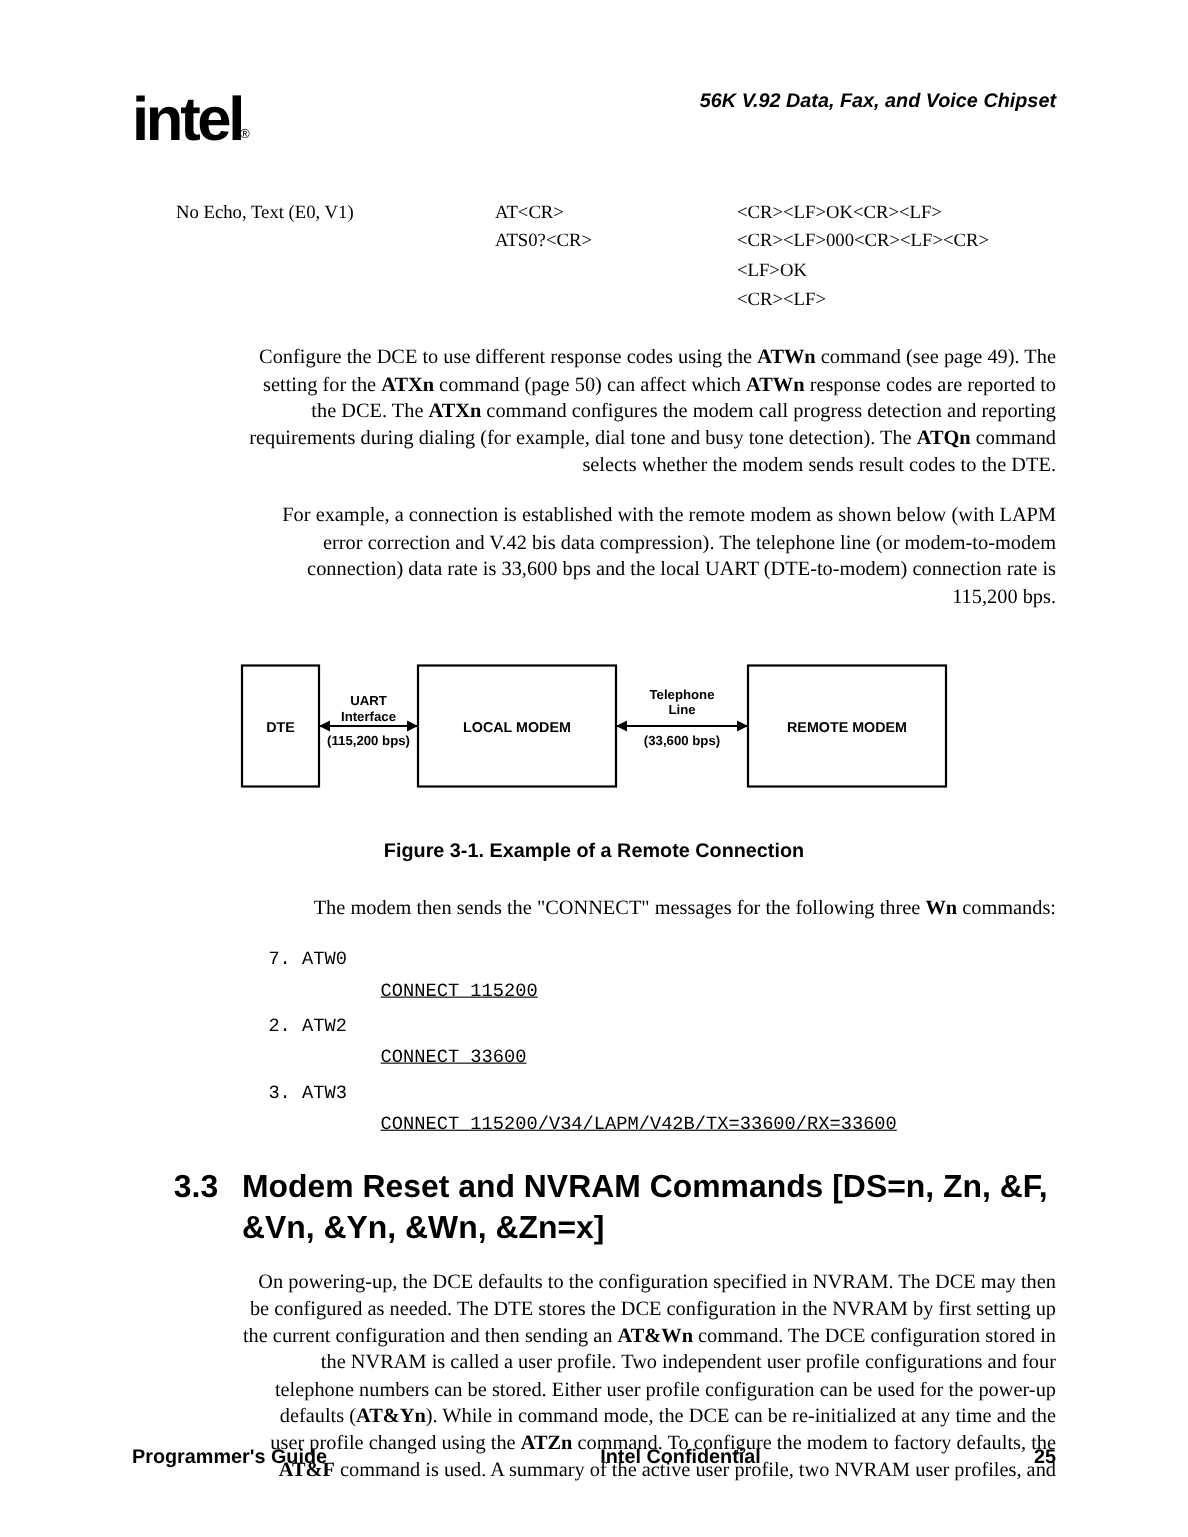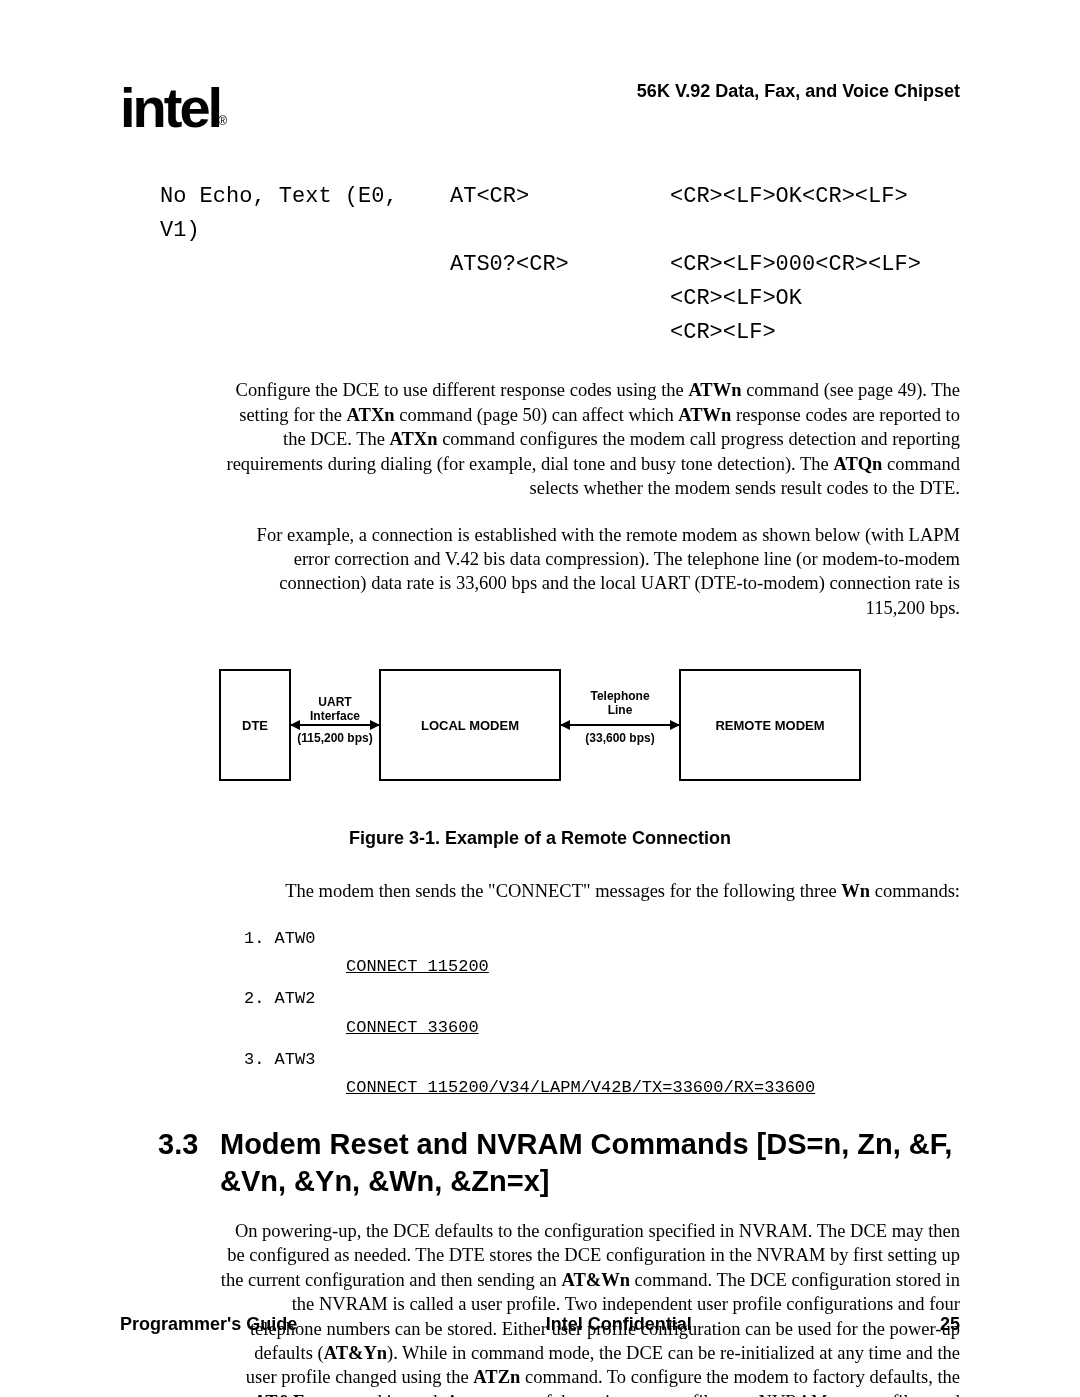--- a/index.html
+++ b/index.html
@@ -35,27 +35,28 @@
   .logo .reg {
     font-size: 12px;
     vertical-align: baseline;
     font-weight: 400;
     position: relative;
     left: -2px;
     top: -2px;
   }
   .doc-header {
     font-family: Arial, Helvetica, sans-serif;
+    font-style: italic;
     font-weight: 700;
     font-size: 18px;
     margin-top: 6px;
   }
   .code-table {
-    font-family: Liberation Mono, monospace;
-    font-size: 22px;
+    font-family: Liberation Serif, serif;
+    font-size: 17px;
     margin-left: 40px;
     margin-bottom: 28px;
     line-height: 1.55;
   }
   .code-row {
     display: flex;
   }
   .col1 { width: 290px; }
   .col2 { width: 220px; }
   .col3 { flex: 1; }
@@ -187,21 +188,21 @@
 
   <div class="fig-caption">Figure 3-1.  Example of a Remote Connection</div>
 
   <div class="body-block">
     <div class="para">
       <span>The modem then sends the "CONNECT" messages for the following three </span><b class="cmd">Wn</b><span> commands:</span>
     </div>
   </div>
 
   <div class="mono-list">
-    <div class="mono-item">1. ATW0</div>
+    <div class="mono-item">7. ATW0</div>
     <div class="mono-indent">CONNECT 115200</div>
     <div class="mono-item">2. ATW2</div>
     <div class="mono-indent">CONNECT 33600</div>
     <div class="mono-item">3. ATW3</div>
     <div class="mono-indent">CONNECT 115200/V34/LAPM/V42B/TX=33600/RX=33600</div>
   </div>
 
   <div class="section-head">
     <div class="section-num">3.3</div>
     <div class="section-title">Modem Reset and NVRAM Commands [DS=n, Zn, &amp;F, &amp;Vn, &amp;Yn, &amp;Wn, &amp;Zn=x]</div>

